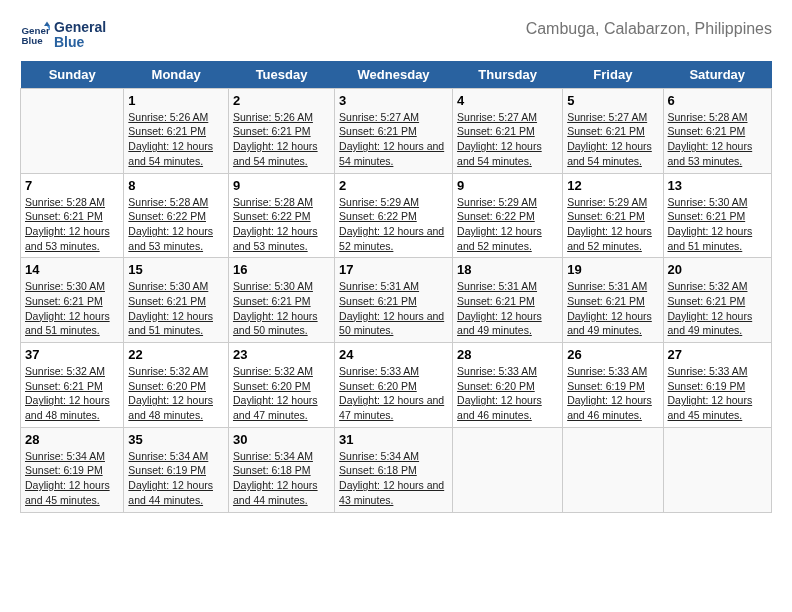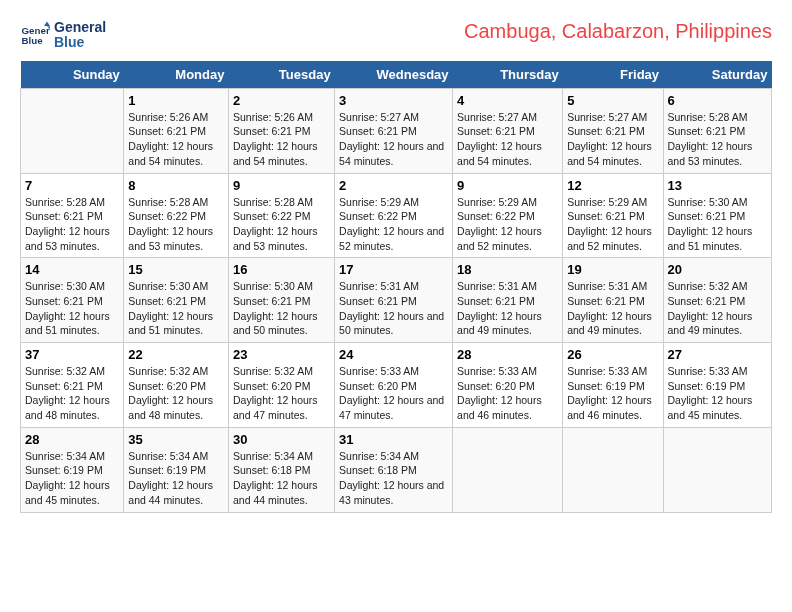--- a/index.html
+++ b/index.html
@@ -28,33 +28,33 @@
     .title-section {
       text-align: right;
     }
     .main-title {
       font-size: 42px;
       font-weight: bold;
       color: #1a1a2e;
       line-height: 1.1;
     }
     .subtitle {
-      font-size: 20px;
-      color: #ef4444;
+      font-size: 16px;
+      color: #737373;
     }
     table {
       width: 100%;
       border-collapse: collapse;
       font-size: 11px;
     }
     thead tr th {
       background-color: #2962a0;
       color: #fff;
       padding: 6px 4px;
-      text-align: right;
+      text-align: center;
       font-size: 13px;
       font-weight: bold;
     }
     tbody tr td {
       border: 1px solid #ccc;
       padding: 4px 4px;
       vertical-align: top;
       background: #fff;
       min-height: 80px;
     }
@@ -64,20 +64,21 @@
     .day-number {
       font-weight: bold;
       font-size: 13px;
       display: block;
       margin-bottom: 2px;
     }
     .day-info {
       font-size: 10.5px;
       color: #222;
       line-height: 1.4;
+      text-decoration: underline;
     }
     td.empty {
       background: #f0f0f0;
     }
   </style>
 </head>
 <body>
 
 <div class="header-section">
   <div class="logo">

